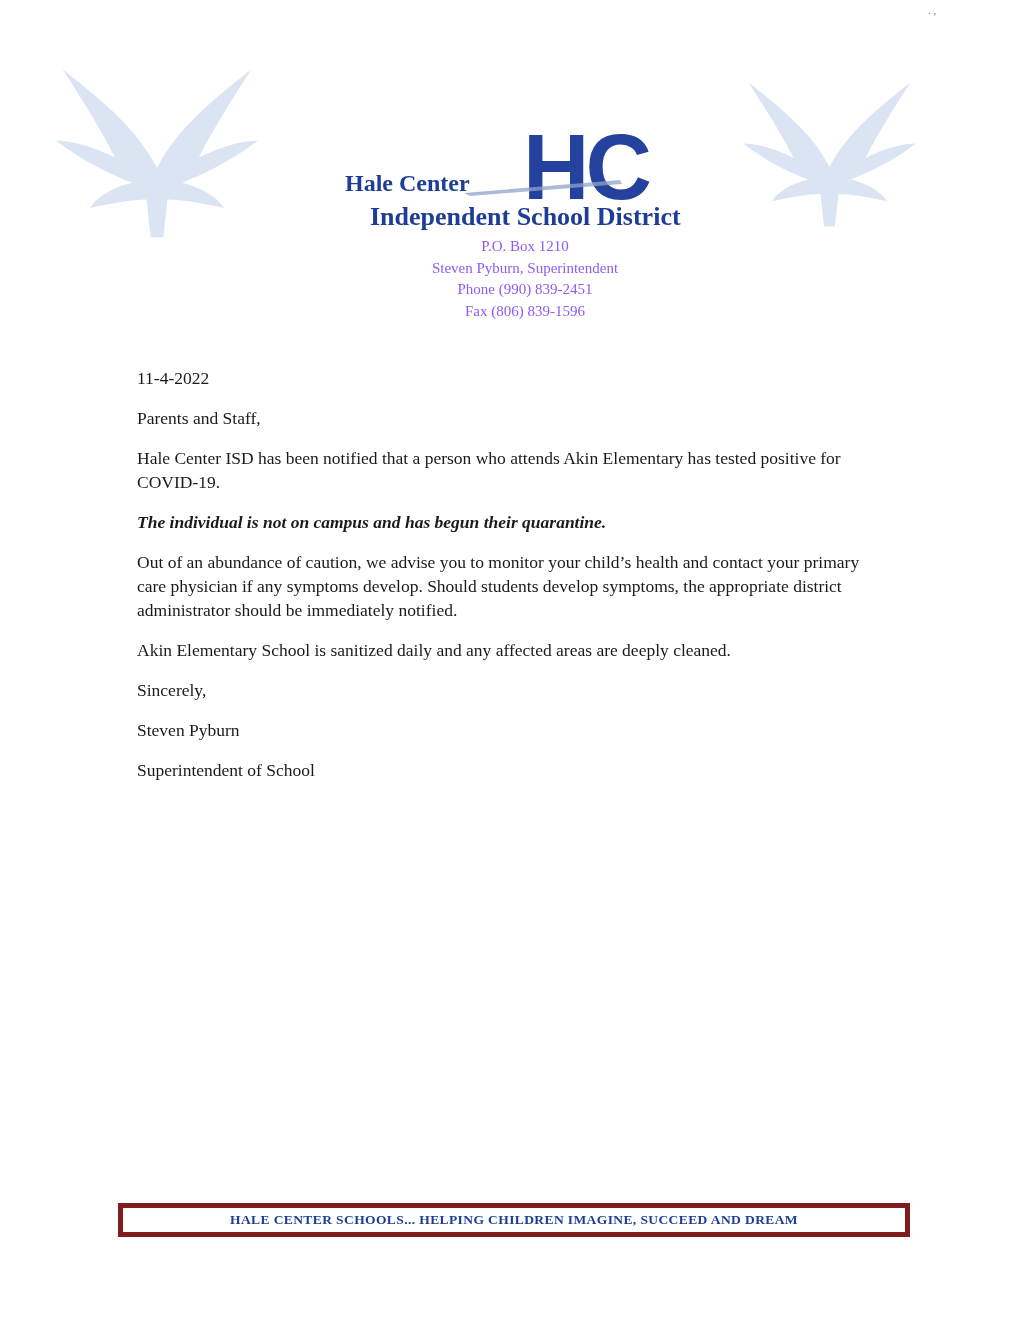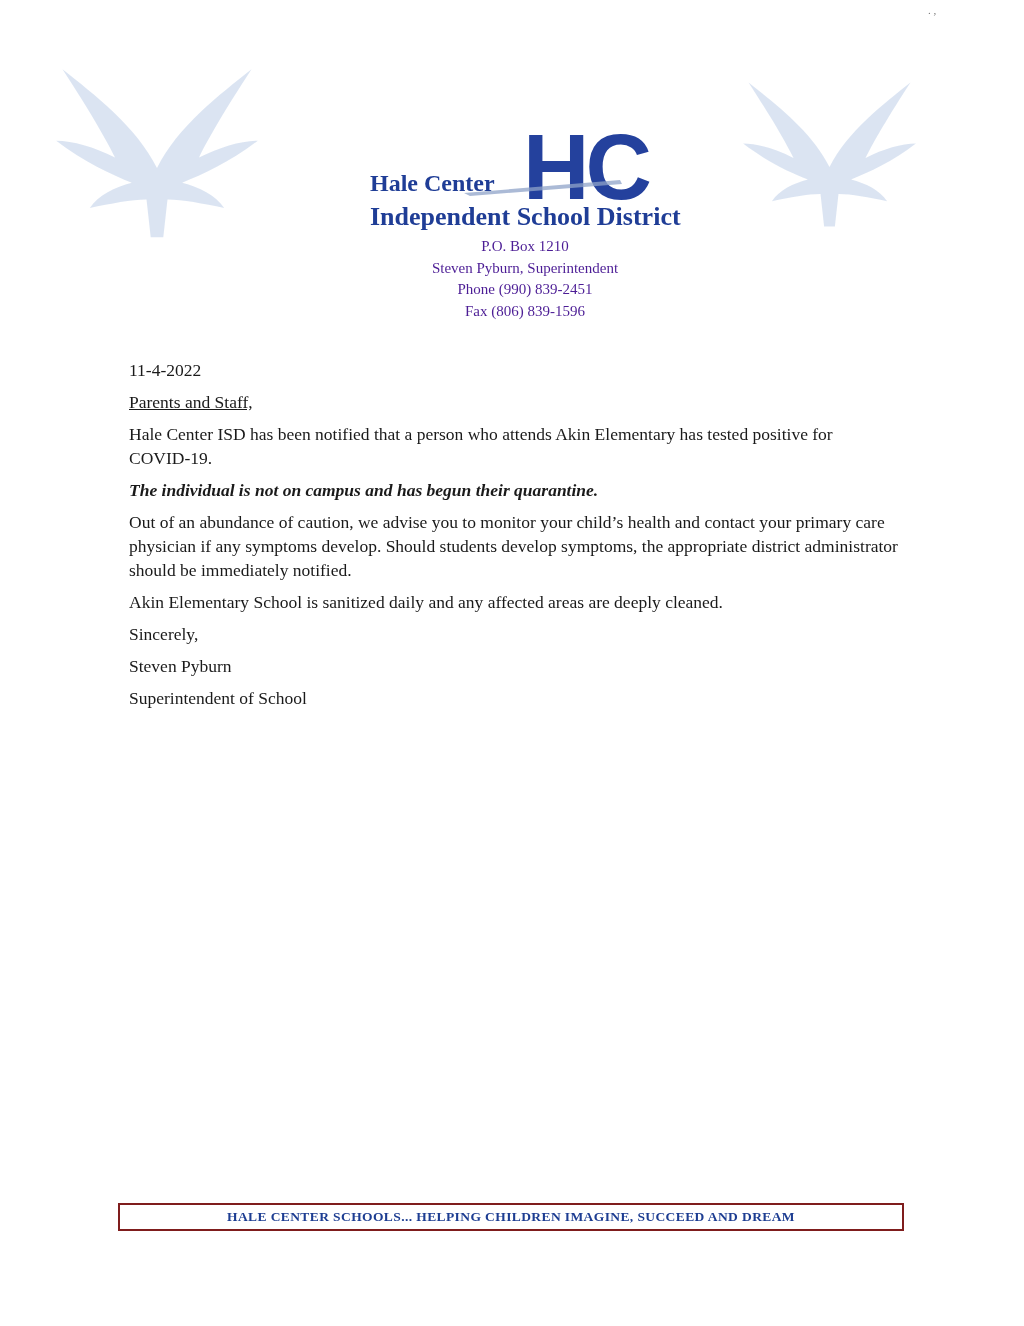--- a/index.html
+++ b/index.html
@@ -23,47 +23,47 @@
   .hc-monogram{
     position:absolute;left:523px;top:121px;
     font-family:"Liberation Sans", sans-serif;
     font-weight:bold;font-size:92px;line-height:1;
     letter-spacing:-4px;color:#24419d;
   }
   .swoosh{position:absolute;left:464px;top:180px;width:160px;height:16px;}
   .swoosh polygon{fill:#8fa3c8;opacity:0.75;}
   .name1{
     position:absolute;left:345px;top:170px;
-    font-size:24px;font-weight:bold;color:#1f3d96;margin-left:25px;
+    font-size:24px;font-weight:bold;color:#1f3d96;
   }
   .name2{
     position:absolute;left:370px;top:202px;
     font-size:26px;font-weight:bold;color:#1f3d96;
   }
   .address{
     position:absolute;top:236px;left:200px;width:650px;
-    text-align:center;color:#4c1d95;
+    text-align:center;color:#8b5cf6;
     font-size:15px;line-height:21.5px;
   }
 
   
   .letter-body{padding:0 118px 0 121px;font-size:17.5px;line-height:24px;}
-  .letter-body p{margin:8px;}
+  .letter-body p{margin:16px;}
   .date{margin:50px 0 46px;}
-  .salutation{margin:0 0 22px;text-decoration:underline;}
+  .salutation{margin:0 0 22px;}
   .para{margin:0 0 15px;}
   .para-bold{font-weight:bold;font-style:italic;}
   .closing{margin:8px 0 22px;}
   .signature{margin:0 0 44px;}
   .signer-title{margin:0;}
 
   
   .footer-banner{
     position:absolute;left:118px;top:1203px;width:782px;height:24px;
-    border:2px solid #7f1d1d;
+    border:5px solid #7f1d1d;
     display:flex;align-items:center;justify-content:center;
     font-size:13.5px;font-weight:bold;letter-spacing:0.4px;
     color:#1d3d92;
   }
 
   
   .scan-artifact{
     position:absolute;left:928px;top:6px;width:14px;height:8px;
     color:#777;font-size:11px;line-height:8px;
   }

